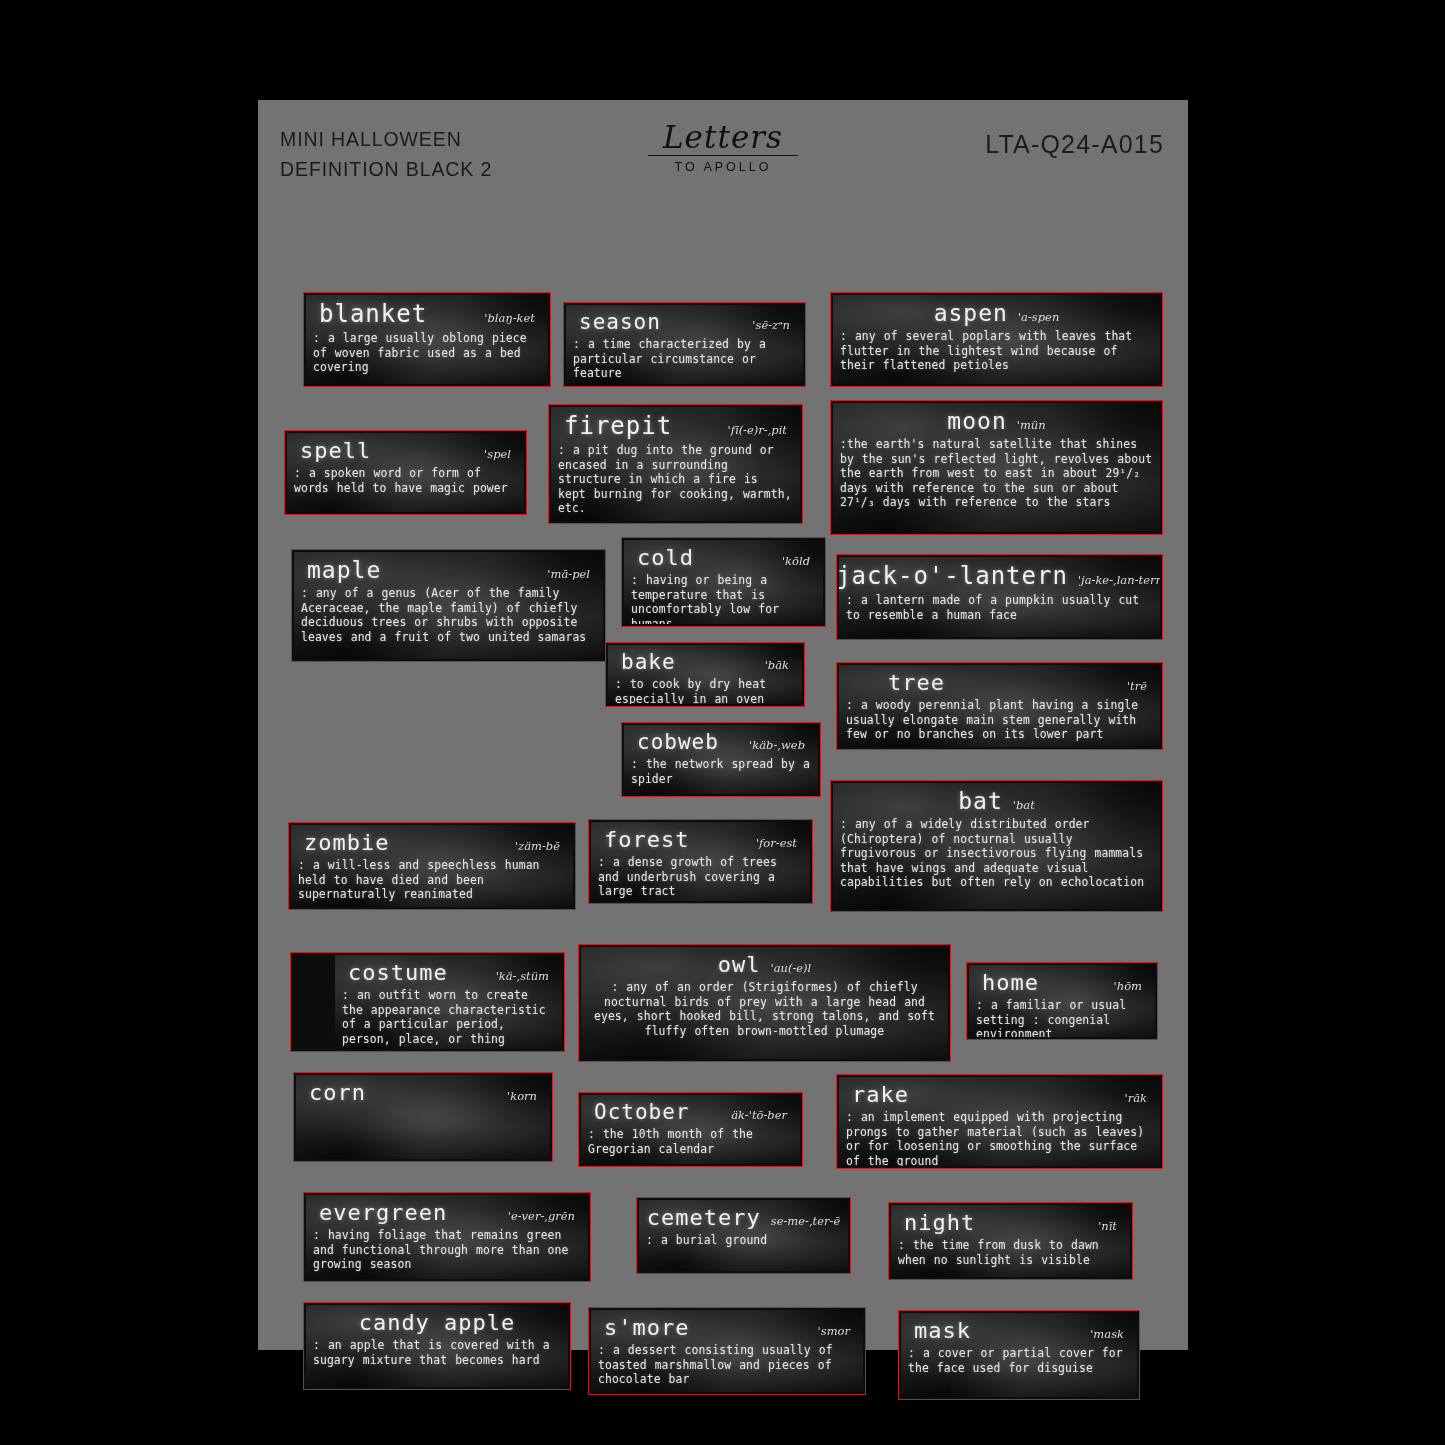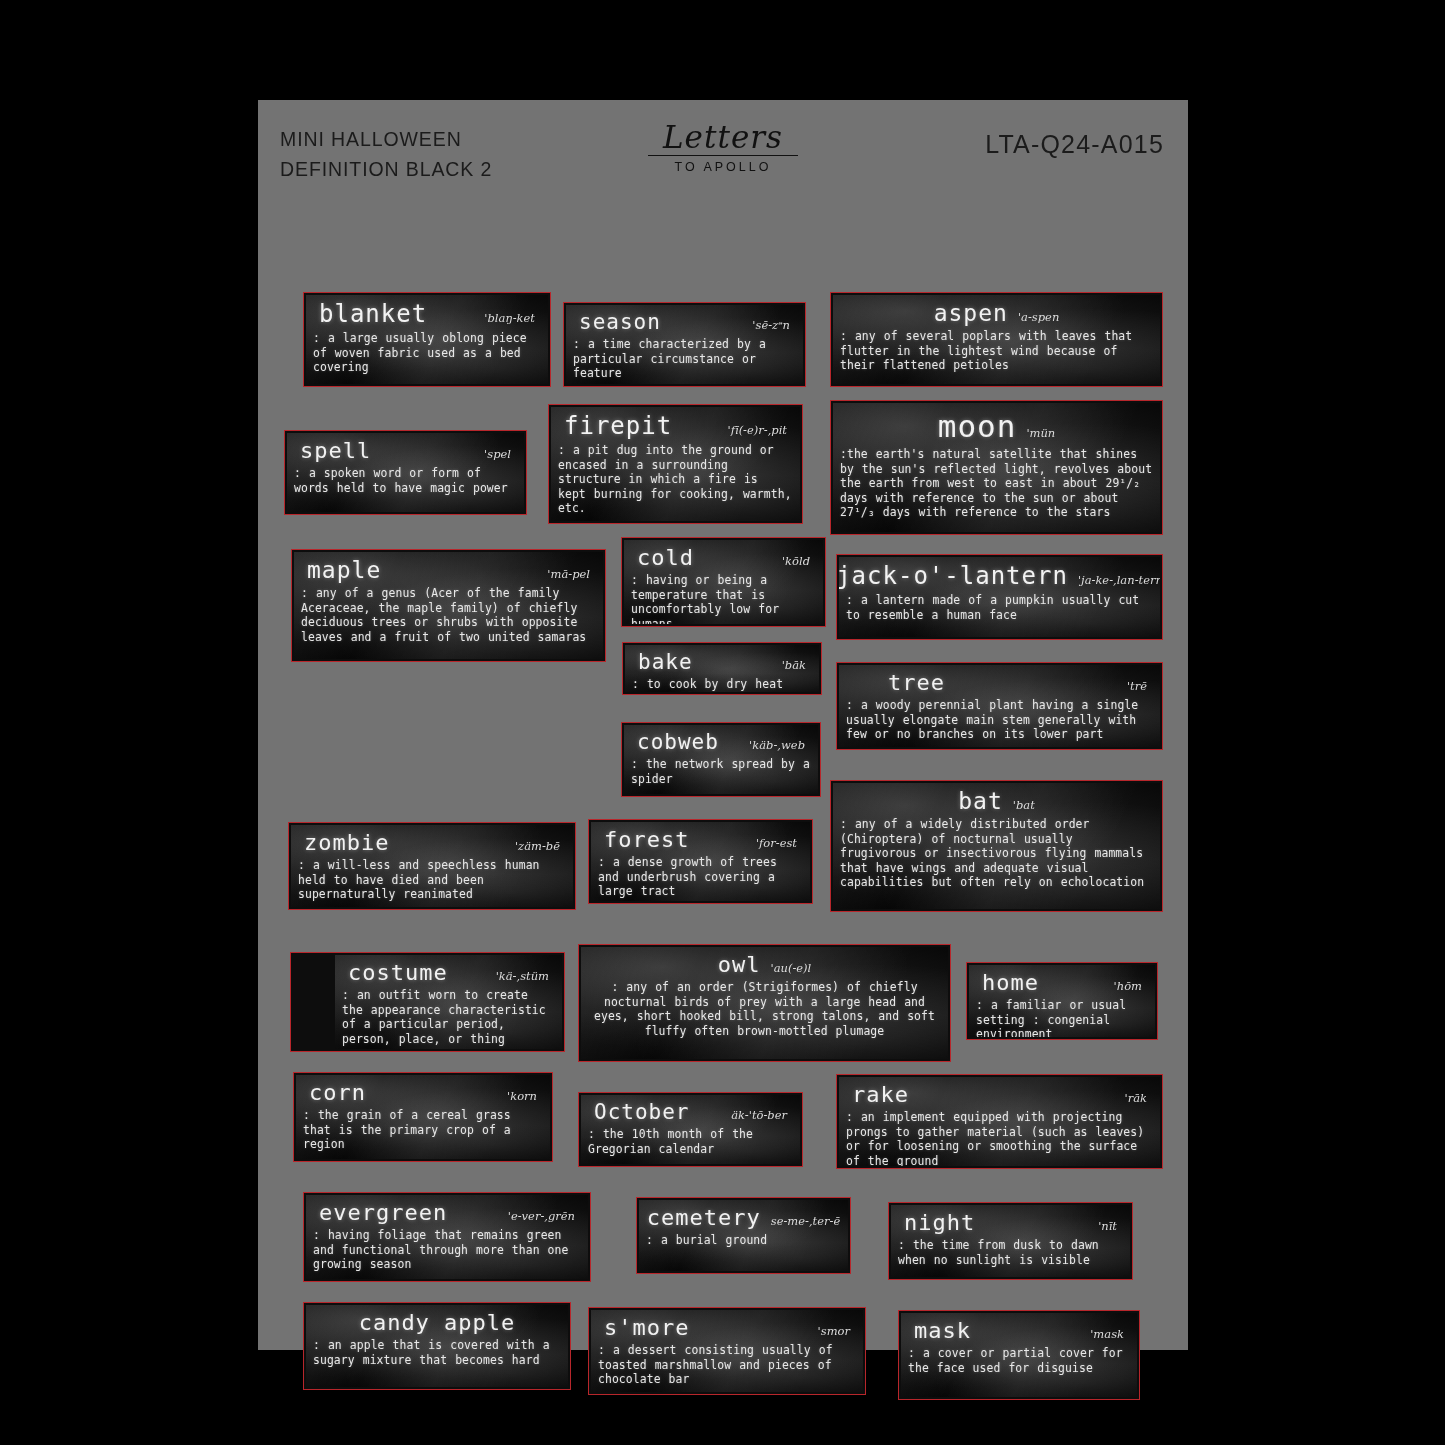--- a/index.html
+++ b/index.html
@@ -205,21 +205,21 @@
           <div class="word-row">
             <span class="word" style="font-size: 24px;">firepit</span>
             <span class="pron">'fī(-e)r-,pit</span>
           </div>
           <div class="def">: a pit dug into the ground or encased in a surrounding structure in which a fire is kept burning for cooking, warmth, etc.</div>
         </div>
       </div>
       <div class="sticker center-word" style="left: 572px; top: 208px; width: 333px; height: 135px;">
         <div class="inner">
           <div class="word-row">
-            <span class="word" style="font-size: 31px;">moon</span>
+            <span class="word" style="font-size: 23px;">moon</span>
             <span class="pron">'mün</span>
           </div>
           <div class="def">:the earth's natural satellite that shines by the sun's reflected light, revolves about the earth from west to east in about 29¹/₂ days with reference to the sun or about 27¹/₃ days with reference to the stars</div>
         </div>
       </div>
       <div class="sticker spread" style="left: 33px; top: 357px; width: 315px; height: 113px;">
         <div class="inner">
           <div class="word-row">
             <span class="word" style="font-size: 23px;">maple</span>
             <span class="pron">'mā-pel</span>
@@ -238,21 +238,21 @@
       </div>
       <div class="sticker center-word" style="left: 578px; top: 362px; width: 327px; height: 86px;">
         <div class="inner">
           <div class="word-row">
             <span class="word" style="font-size: 24px;">jack-o'-lantern</span>
             <span class="pron">'ja-ke-,lan-tern</span>
           </div>
           <div class="def">: a lantern made of a pumpkin usually cut to resemble a human face</div>
         </div>
       </div>
-      <div class="sticker spread" style="left: 364px; top: 450px; width: 200px; height: 53px;">
+      <div class="sticker spread" style="left: 347px; top: 450px; width: 200px; height: 65px;">
         <div class="inner">
           <div class="word-row">
             <span class="word" style="font-size: 21px;">bake</span>
             <span class="pron">'bāk</span>
           </div>
           <div class="def">: to cook by dry heat especially in an oven</div>
         </div>
       </div>
       <div class="sticker spread" style="left: 578px; top: 470px; width: 327px; height: 88px;">
         <div class="inner">
@@ -325,21 +325,20 @@
           </div>
           <div class="def">: a familiar or usual setting : congenial environment</div>
         </div>
       </div>
       <div class="sticker spread" style="left: 35px; top: 880px; width: 260px; height: 90px;">
         <div class="inner">
           <div class="word-row">
             <span class="word" style="font-size: 22px;">corn</span>
             <span class="pron">'korn</span>
           </div>
-          <div class="def">: the grain of a cereal grass that is the primary crop of a region</div>
         </div>
       </div>
       <div class="sticker spread" style="left: 320px; top: 900px; width: 225px; height: 75px;">
         <div class="inner">
           <div class="word-row">
             <span class="word" style="font-size: 21px;">October</span>
             <span class="pron">äk-'tō-ber</span>
           </div>
           <div class="def">: the 10th month of the Gregorian calendar</div>
         </div>

